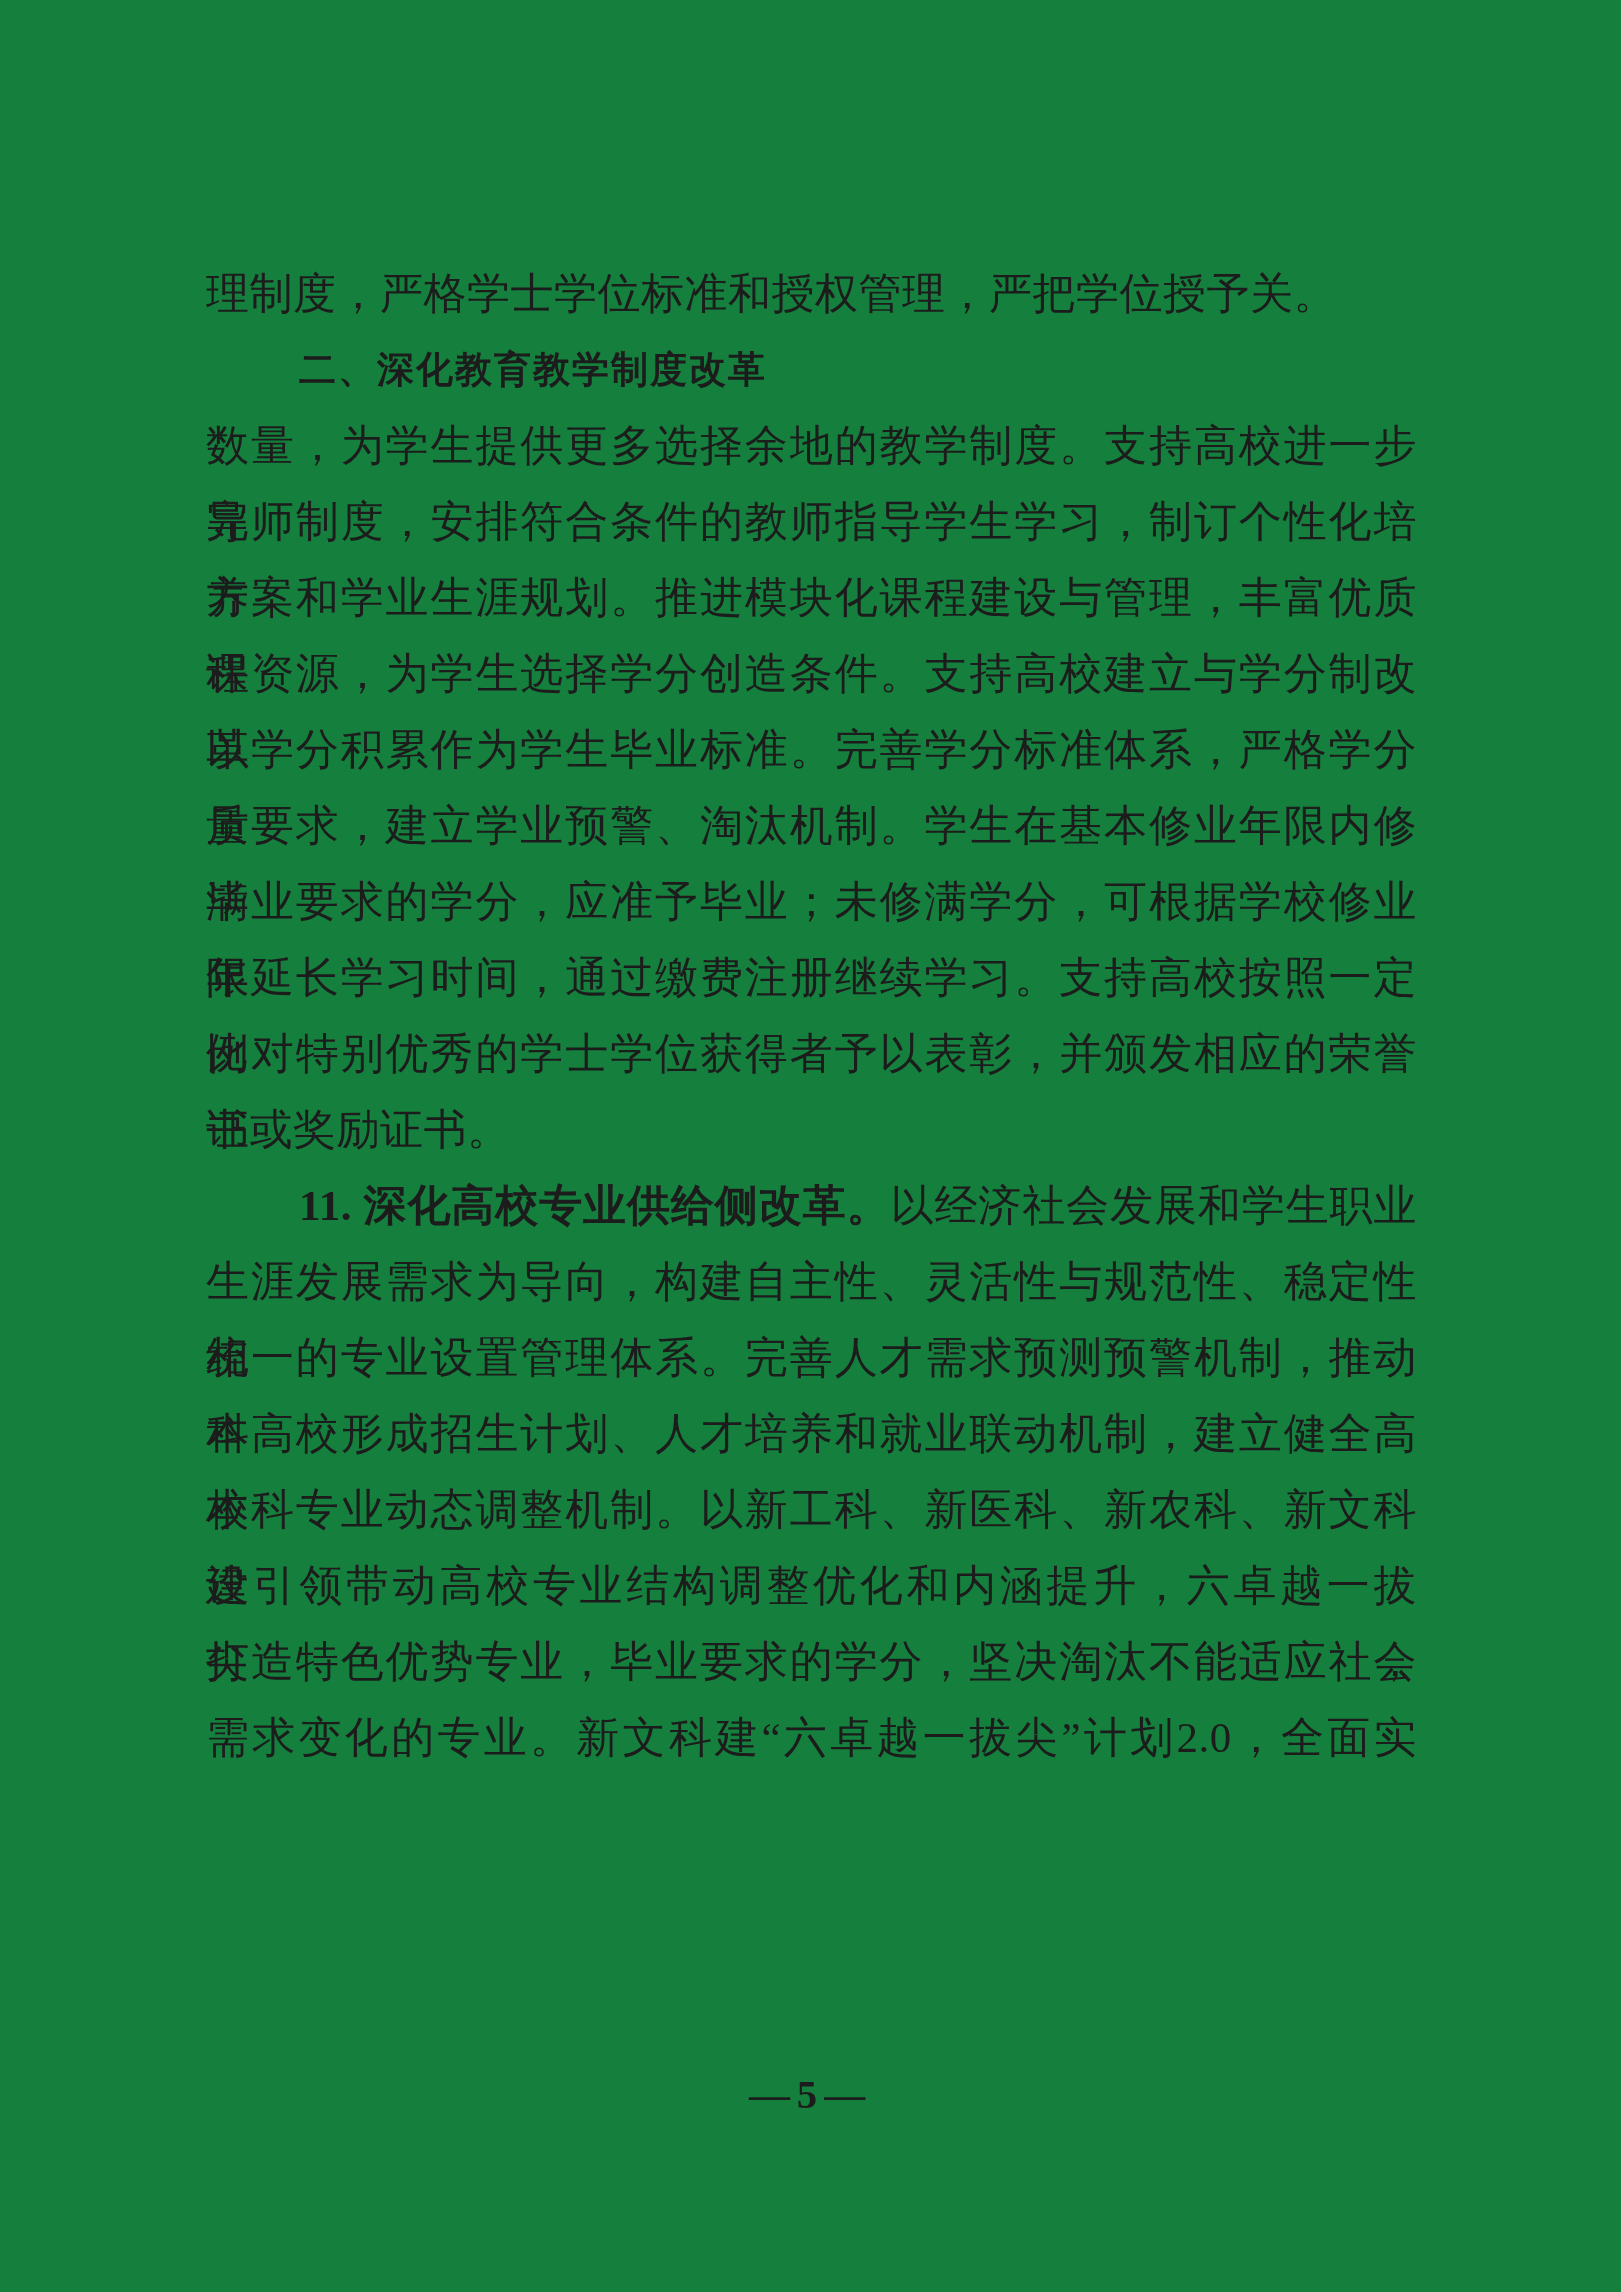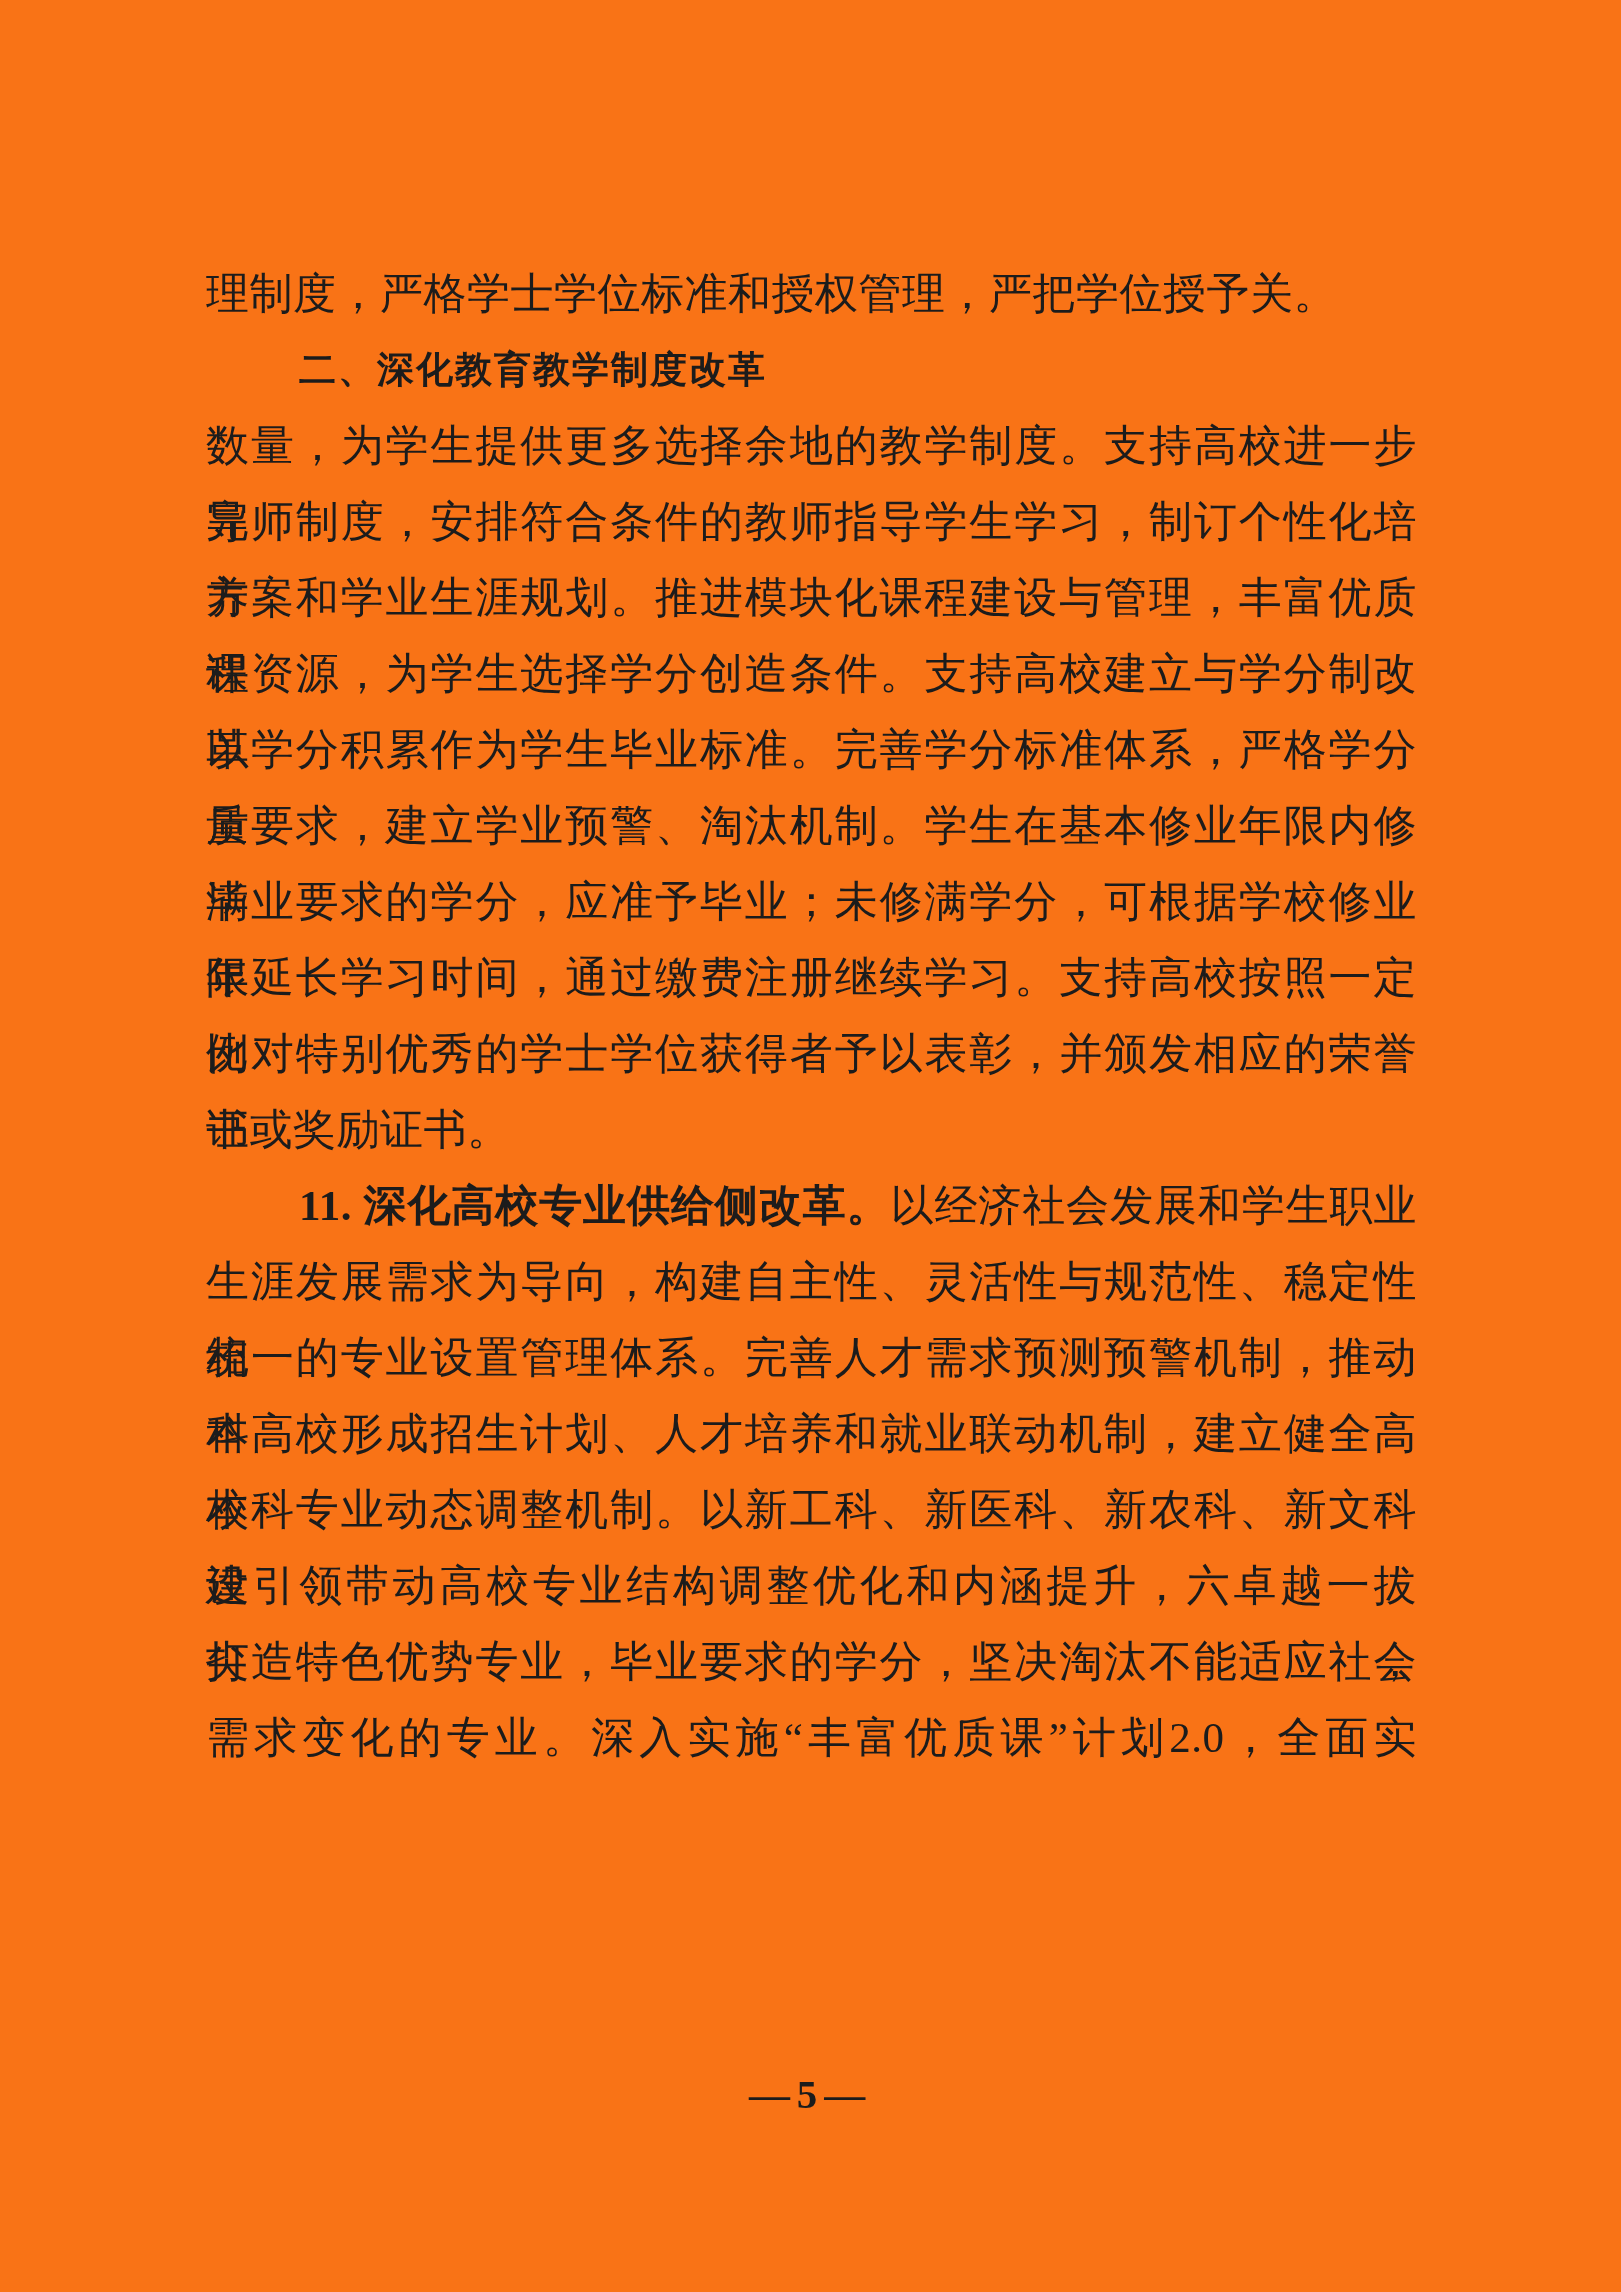--- a/index.html
+++ b/index.html
@@ -2,21 +2,21 @@
 <html lang="zh"><head>
 <meta charset="utf-8">
 <style>
   html, body { margin: 0; padding: 0; }
   body { background: #e8e8e8; }
   .page {
     position: relative;
     width: 1621px;
     height: 2293px;
     margin: 0 auto;
-    background: #f97316;
+    background: #15803d;
     overflow: hidden;
     font-family: "Liberation Serif", "DejaVu Serif", serif;
     color: #1c1c1c;
   }
   .text-block {
     position: absolute;
     left: 206px;
     top: 256px;
     width: 1211px;
   }
@@ -77,19 +77,19 @@
     <div class="line">书或奖励证书。</div>
 
     <div class="line just indent"><span class="item-title">11. 深化高校专业供给侧改革。</span><span>以经济社会发展和学生职业</span></div>
 
     <div class="line just">生涯发展需求为导向，构建自主性、灵活性与规范性、稳定性相</div>
     <div class="line just">统一的专业设置管理体系。完善人才需求预测预警机制，推动本</div>
     <div class="line just">科高校形成招生计划、人才培养和就业联动机制，建立健全高校</div>
     <div class="line just">本科专业动态调整机制。以新工科、新医科、新农科、新文科建</div>
     <div class="line just">设引领带动高校专业结构调整优化和内涵提升，六卓越一拔尖，</div>
     <div class="line just">打造特色优势专业，毕业要求的学分，坚决淘汰不能适应社会</div>
-    <div class="line just">需求变化的专业。深入实施“丰富优质课”计划2.0，全面实</div>
+    <div class="line just">需求变化的专业。新文科建“六卓越一拔尖”计划2.0，全面实</div>
 
   </div>
 
   <div class="page-number">—5—</div>
 </div>
 
 
 </body></html>

